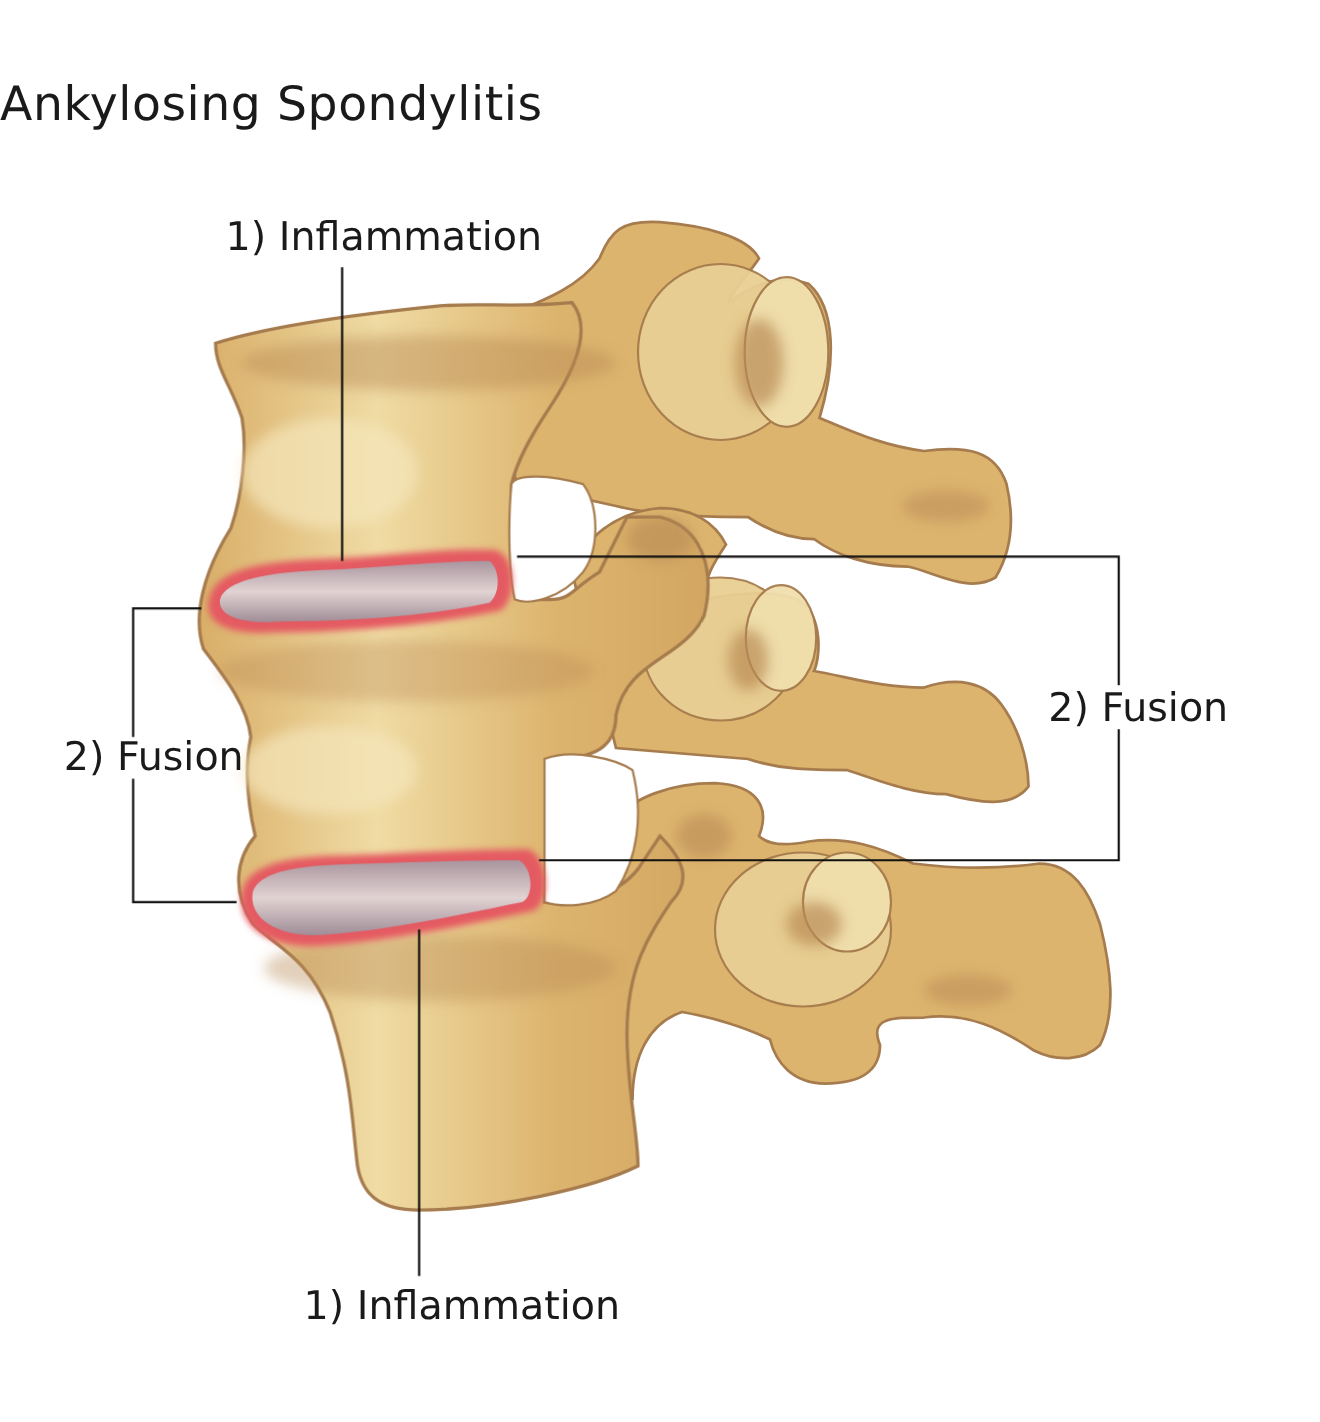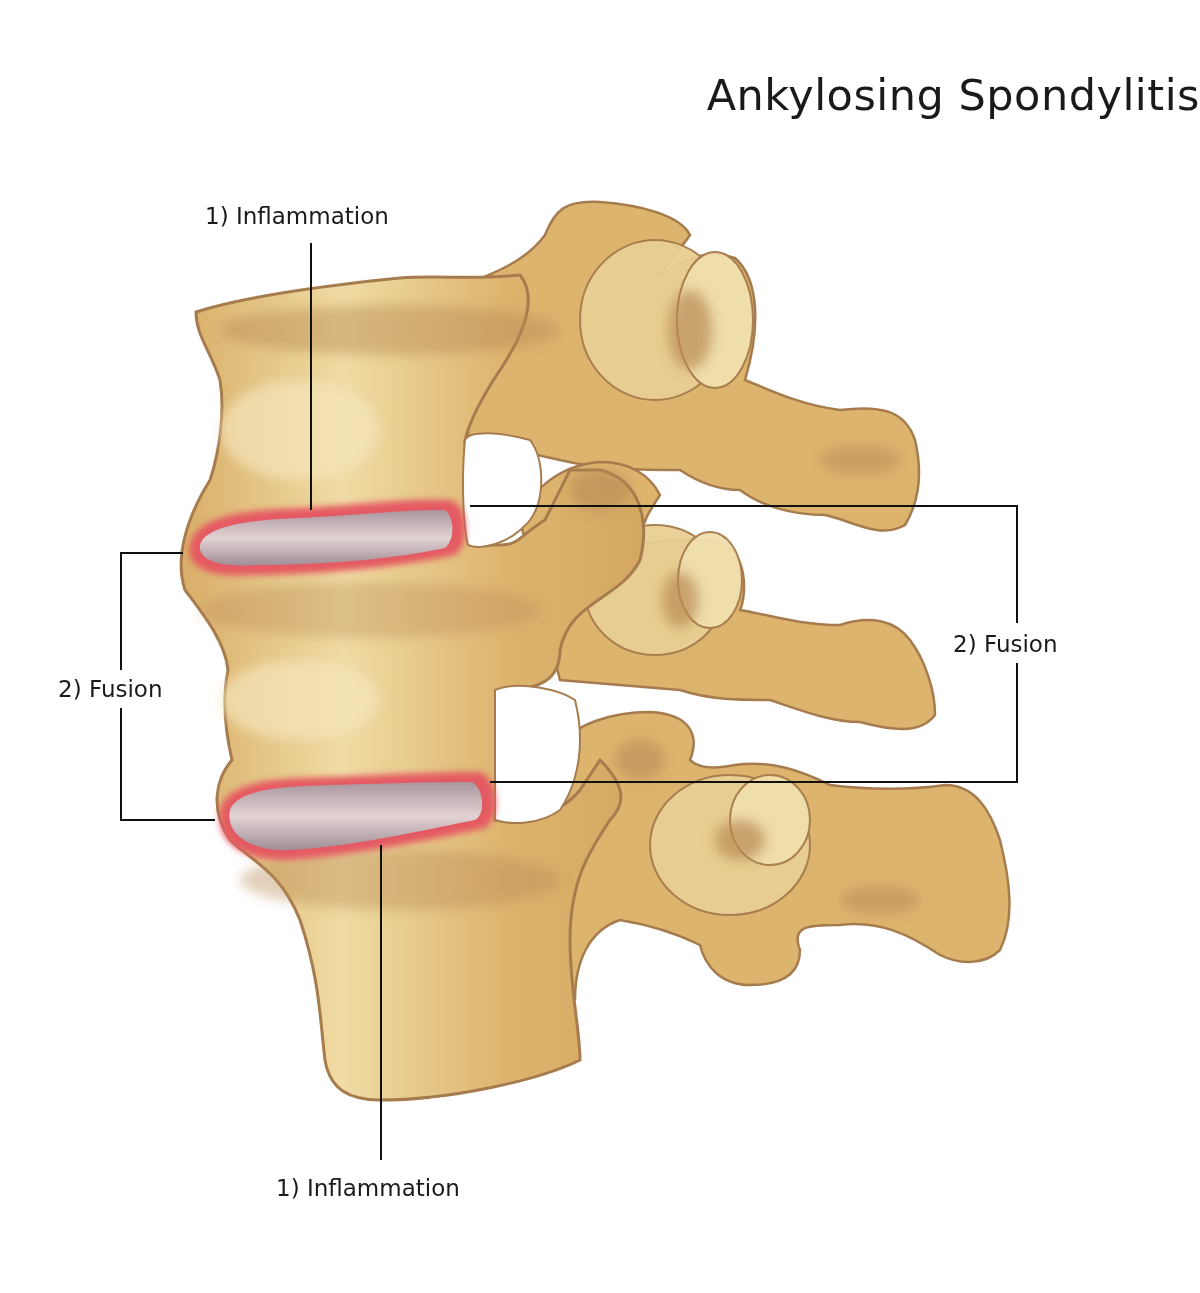--- a/index.html
+++ b/index.html
@@ -1,20 +1,20 @@
 <!DOCTYPE html>
 <html><head>
 <meta charset="utf-8">
 <style>
   html, body { margin: 0; padding: 0; background: #ffffff; }
   body { width: 1200px; height: 1293px; position: relative; overflow: hidden;
          font-family: "DejaVu Sans", "Liberation Sans", sans-serif; color: #1a1a1a; }
-  .title { position: absolute; left: 0; width: 1200px; top: 70px; text-align: right;
+  .title { position: absolute; left: 0; width: 1200px; top: 70px; text-align: left;
            font-size: 43px; letter-spacing: 0.5px; font-weight: normal; margin: 0; }
-  .label { position: absolute; font-size: 23px; line-height: 32px; white-space: nowrap; background: transparent; }
+  .label { position: absolute; font-size: 36px; line-height: 32px; white-space: nowrap; background: transparent; }
   svg.art { position: absolute; left: 0; top: 0; }
 </style>
 </head>
 <body>
 
 <h1 class="title">Ankylosing Spondylitis</h1>
 
 <svg class="art" width="1200" height="1293" viewBox="0 0 1200 1293">
   <defs>
     <linearGradient id="bodyGrad" x1="0" y1="0" x2="1" y2="0">

